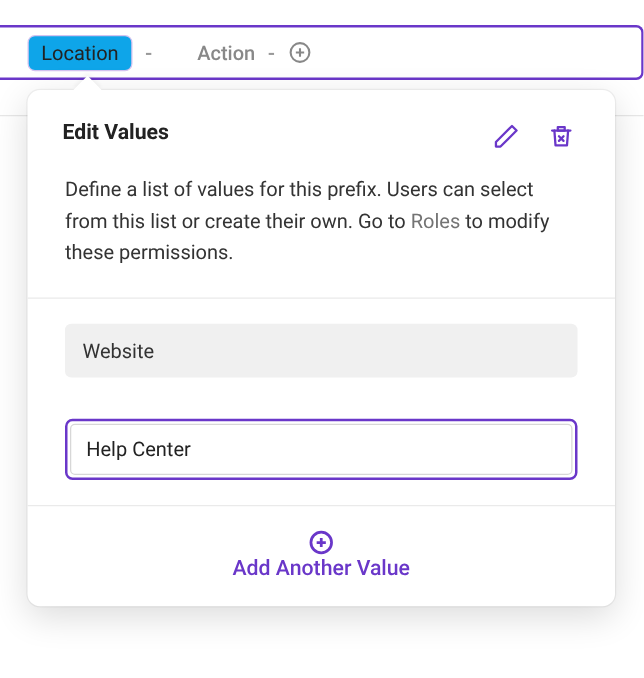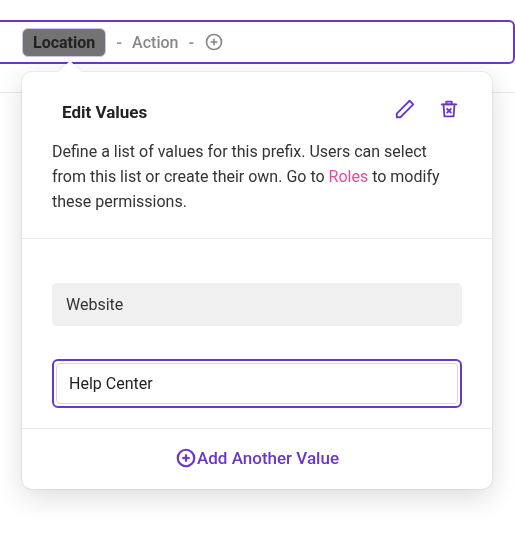--- a/index.html
+++ b/index.html
@@ -17,36 +17,37 @@
     padding: 6px 10px 6px 22px;
     margin-top: 20px;
     display: flex;
     align-items: center;
     gap: 10px;
     font-size: 16px;
     height: 44px;
     position: relative;
   }
   .breadcrumb-pill {
-    background: #737373;
+    background: #0ea5e9;
     border: 1px solid #d3c2f0;
     border-radius: 6px;
     padding: 4px 10px;
-    font-weight: 700;
+    font-weight: 400;
     color: #222;
     cursor: pointer;
     position: relative;
   }
   .breadcrumb-sep {
     color: #999;
     font-weight: 600;
   }
   .breadcrumb-text {
     color: #888;
     font-weight: 500;
+    margin-left: 26px;
   }
   .plus-circle-small {
     width: 20px; height: 20px;
     color: #888;
     display: flex; align-items: center; justify-content: center;
     cursor: pointer;
   }
   .divider {
     height: 1px;
     background: #e7e7e7;
@@ -67,22 +68,22 @@
     position: absolute;
     top: -8px;
     left: 40px;
     width: 16px; height: 16px;
     background: #fff;
     transform: rotate(45deg);
     box-shadow: -2px -2px 3px rgba(0,0,0,0.04);
   }
   .popover-header {
     display: flex;
-    align-items: flex-end;
-    padding: 0 30px 18px 40px;
+    align-items: flex-start;
+    padding: 0 30px 18px 28px;
   }
   .popover-title {
     font-size: 17px;
     font-weight: 700;
     color: #222;
     flex: 1;
   }
   .icon-btn {
     width: 26px; height: 26px;
     display: flex; align-items: center; justify-content: center;
@@ -90,41 +91,40 @@
     cursor: pointer;
     margin-left: 18px;
   }
   .popover-desc {
     padding: 0 30px 24px 30px;
     font-size: 16px;
     line-height: 1.55;
     color: #333;
   }
   .popover-desc a {
-    color: #ec4899;
+    color: #737373;
     text-decoration: none;
     cursor: pointer;
   }
   .hr {
     height: 1px;
     background: #eaeaea;
   }
   .values-list {
     padding: 20px 30px 20px 30px;
     display: flex;
     flex-direction: column;
     gap: 12px;
   }
   .value-item {
     background: #f0f0f0;
     border-radius: 5px;
     padding: 12px 14px;
     font-size: 16px;
     color: #333;
-    margin-top: 24px;
   }
   .value-input-wrap {
     border: 2px solid #6a37c9;
     border-radius: 6px;
     padding: 2px;
     margin-top: 21px;
   }
   .value-input {
     width: 100%;
     border: 1px solid #d7d7d7;
@@ -138,20 +138,21 @@
   .add-row {
     border-top: 1px solid #eaeaea;
     display: flex;
     align-items: center;
     justify-content: center;
     padding: 18px 0 20px 0;
     color: #6a37c9;
     font-size: 17px;
     font-weight: 500;
     cursor: pointer;
+    flex-direction: column;
   }
   .plus-circle {
     width: 22px; height: 22px;
     color: #6a37c9;
   }
 </style>
 </head>
 <body>
 
 <div class="breadcrumb-bar">

